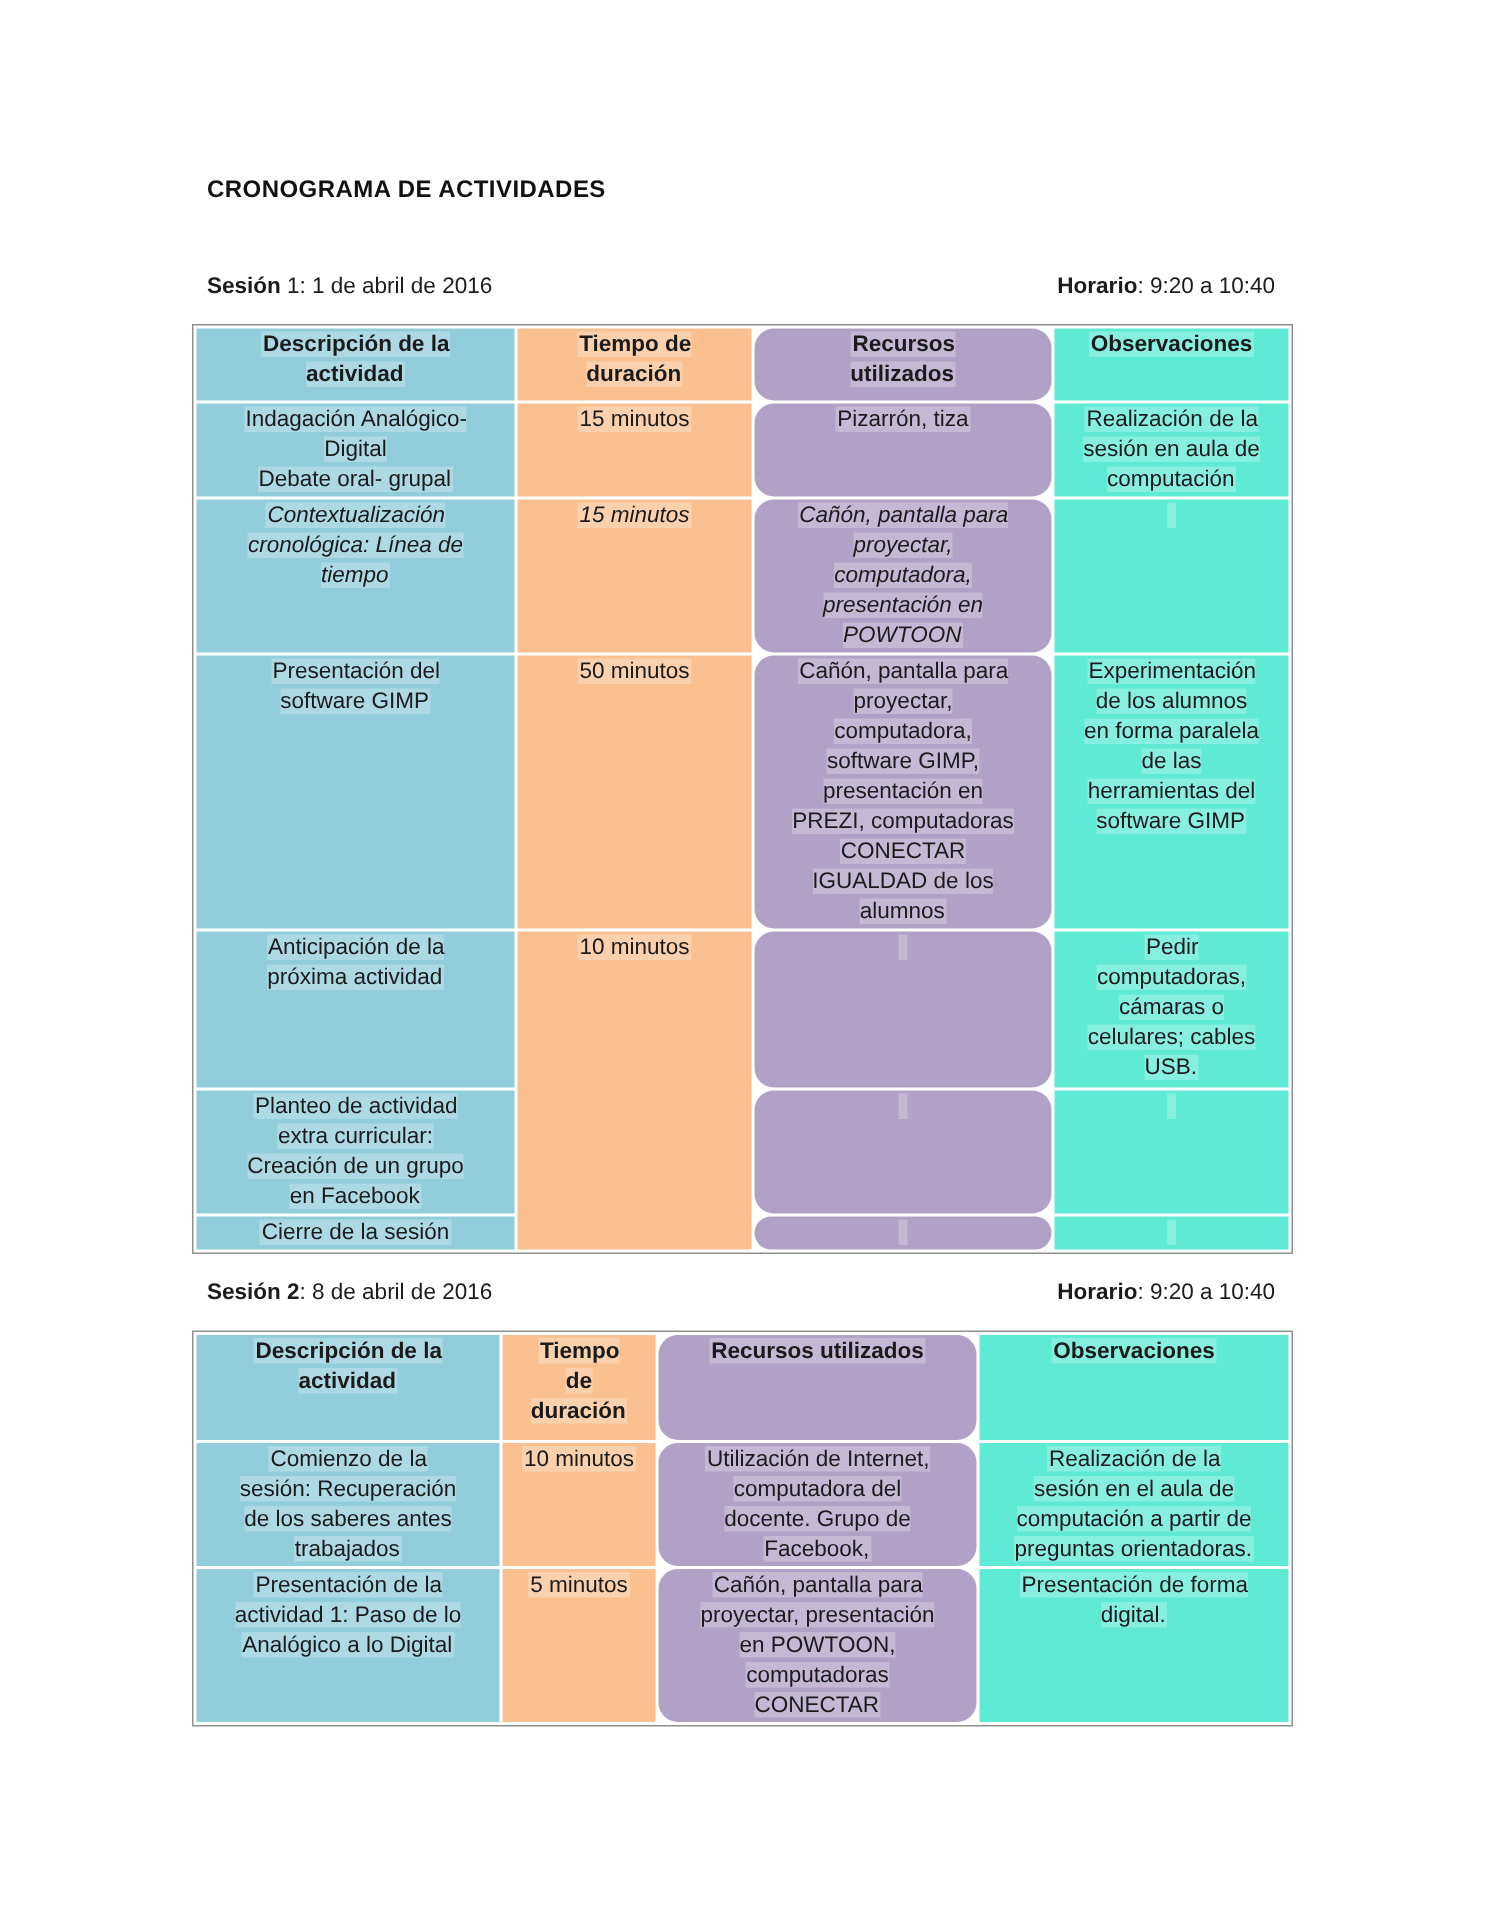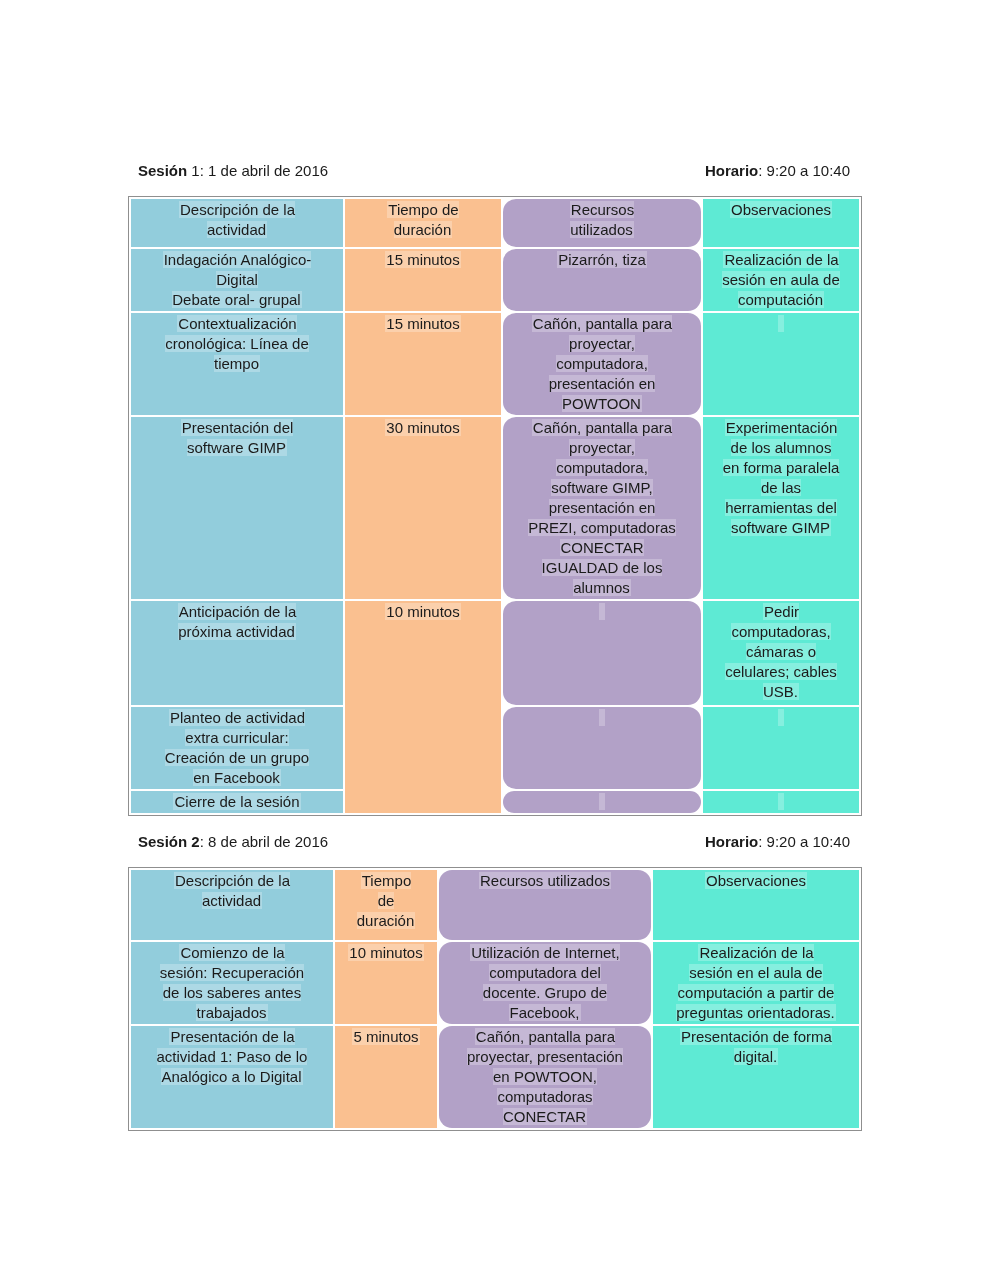--- a/index.html
+++ b/index.html
@@ -39,21 +39,21 @@
     table-layout: fixed;
     width: 734px;
     background: #ffffff;
   }
   .sched th, .sched td {
     vertical-align: top;
     text-align: center;
     padding: 1px 3px;
     overflow: hidden;
   }
-  .sched th { font-weight: normal; }
+  .sched th { font-weight: bold; }
   .hl {
     white-space: pre-line;
     background: rgba(255,255,255,0.25);
     padding: 0 1px;
   }
   .hl:empty::before { content: "\00a0"; }
 
   .blue   { background: #92CDDC; }
   .orange { background: #FAC090; }
   .purple { background: #B2A1C7; border-radius: 13px; }
@@ -64,35 +64,36 @@
   .t1 col.c3 { width: 198px; }
   .t1 col.c4 { width: 156px; }
 
   .t2 col.c1 { width: 202px; }
   .t2 col.c2 { width: 102px; }
   .t2 col.c3 { width: 212px; }
   .t2 col.c4 { width: 206px; }
 
   .t1 tr.h  { height: 48px; }
   .t1 tr.r1 { height: 62px; }
-  .t1 tr.r2 { height: 102px; }
+  .t1 tr.r2 { height: 102px; font-style: italic; }
   .t1 tr.r3 { height: 182px; }
   .t1 tr.r4 { height: 104px; }
   .t1 tr.r5 { height: 82px; padding-left: 24px; }
   .t1 tr.r6 { height: 22px; margin-top: 20px; }
 
   .t2 tr.h  { height: 70px; }
   .t2 tr.r1 { height: 82px; }
   .t2 tr.r2 { height: 102px; }
 </style>
 </head>
 <body>
 
 <div class="doc">
 
+  <h1 class="title">CRONOGRAMA DE ACTIVIDADES</h1>
 
   <div class="session-line s1">
     <div>
       <span class="b">Sesión</span><span> 1: 1 de abril de 2016</span>
     </div>
     <div>
       <span class="b">Horario</span><span>: 9:20 a 10:40</span>
     </div>
   </div>
 
@@ -131,21 +132,21 @@
       <td class="purple"><span class="hl">Cañón, pantalla para
 proyectar,
 computadora,
 presentación en
 POWTOON</span></td>
       <td class="green"><span class="hl"></span></td>
     </tr>
     <tr class="r3">
       <td class="blue"><span class="hl">Presentación del
 software GIMP</span></td>
-      <td class="orange"><span class="hl">30 minutos</span></td>
+      <td class="orange"><span class="hl">50 minutos</span></td>
       <td class="purple"><span class="hl">Cañón, pantalla para
 proyectar,
 computadora,
 software GIMP,
 presentación en
 PREZI, computadoras
 CONECTAR
 IGUALDAD de los
 alumnos</span></td>
       <td class="green"><span class="hl">Experimentación

